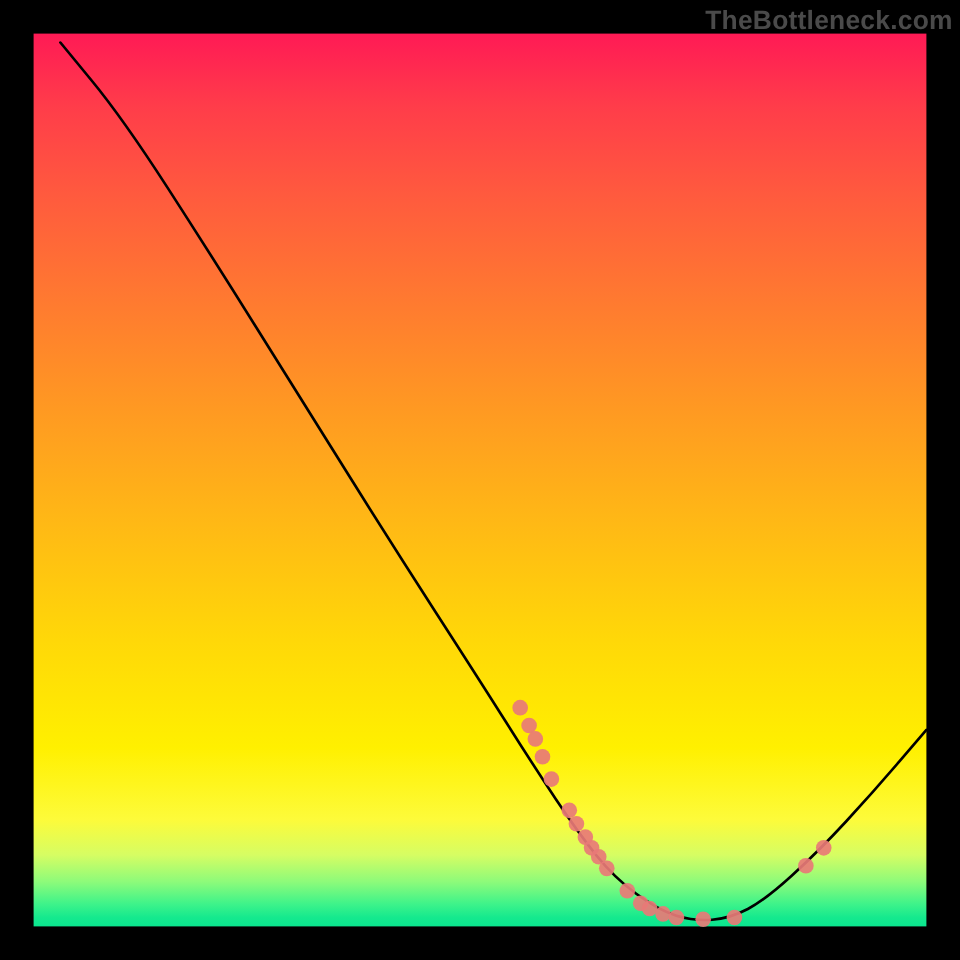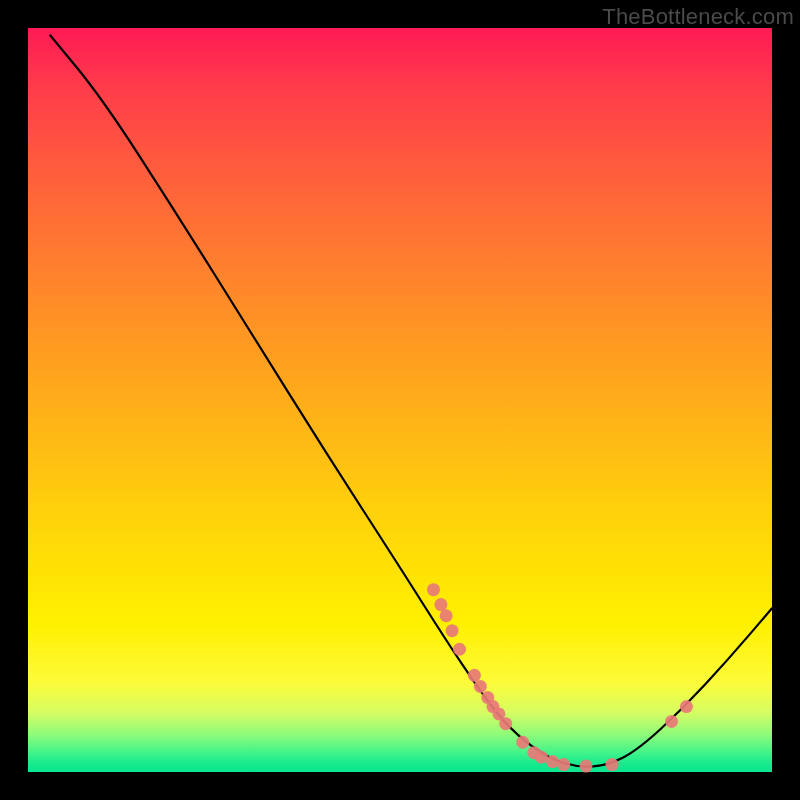--- a/index.html
+++ b/index.html
@@ -40,21 +40,21 @@
       #15e98e 99%,
       #0ae68f 100%
     );
   }
   .watermark {
     position: absolute;
     top: 4px;
     right: 6px;
     color: #4a4a4a;
     font-size: 22px;
-    font-weight: 400;
+    font-weight: 700;
     letter-spacing: 0.2px;
     z-index: 10;
   }
   svg.plot {
     position: absolute;
     left: 0; top: 0;
     width: 100%; height: 100%;
     overflow: visible;
   }
 </style>

